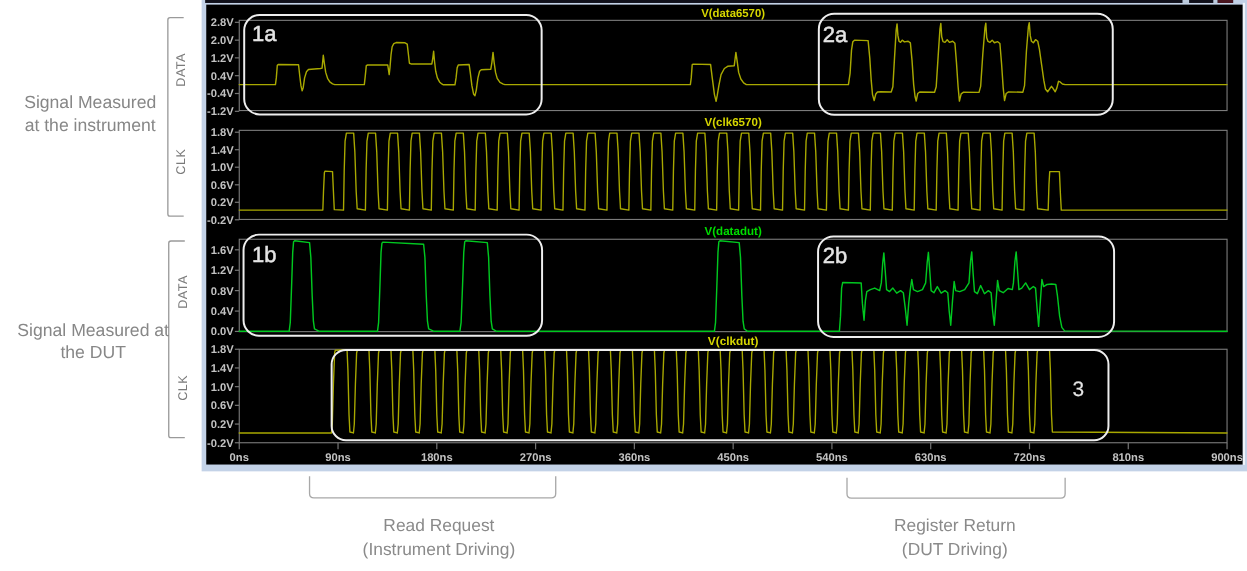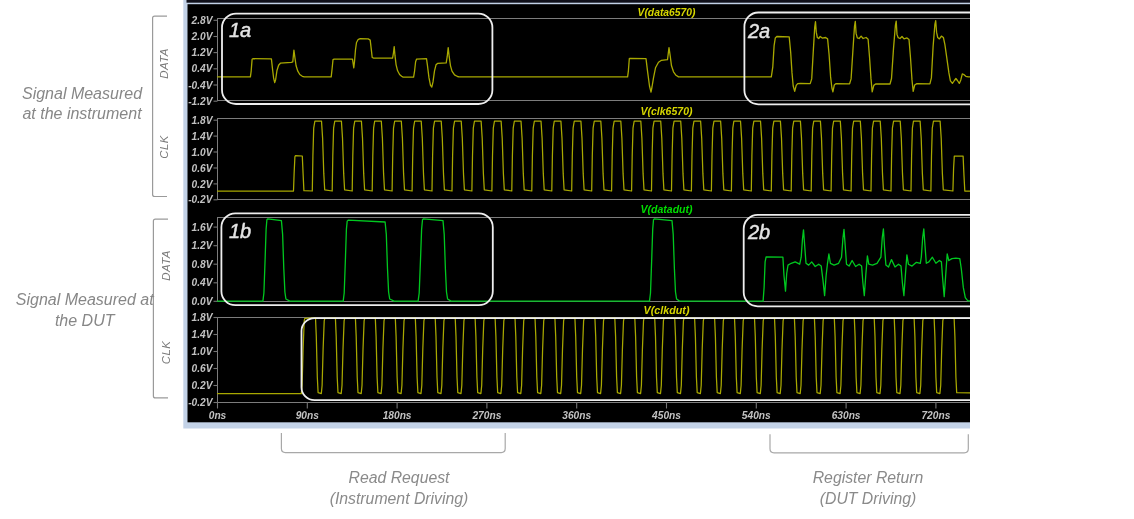--- a/index.html
+++ b/index.html
@@ -1,14 +1,14 @@
 <!DOCTYPE html>
 <html><head><meta charset="utf-8"><style>
 html,body{margin:0;padding:0;background:#fff;}
-#c{position:relative;width:970px;height:519px;overflow:hidden;font-family:"Liberation Sans",sans-serif;font-style:italic;}
+#c{position:relative;width:1134px;height:519px;overflow:hidden;font-family:"Liberation Sans",sans-serif;}
 </style></head>
 <body>
 <div id="c"><svg width="1134" height="519" viewBox="0 0 1134 519" font-family="Liberation Sans, sans-serif">
       <rect width="1134" height="519" fill="#ffffff"></rect>
       <rect x="183.3" y="0" width="950.7" height="428.5" fill="#c3d2e7"></rect>
       <rect x="186.5" y="0" width="934.5" height="2.7" fill="#10101a"></rect>
       <rect x="1075" y="0" width="6" height="2.7" fill="#bdccdf"></rect>
       <rect x="1103" y="0" width="4" height="2.7" fill="#bdccdf"></rect>
       <rect x="1107" y="0" width="14" height="2.7" fill="#4a1620"></rect>
       <rect x="187.5" y="4.2" width="942.3" height="418.1" fill="#000000"></rect>

